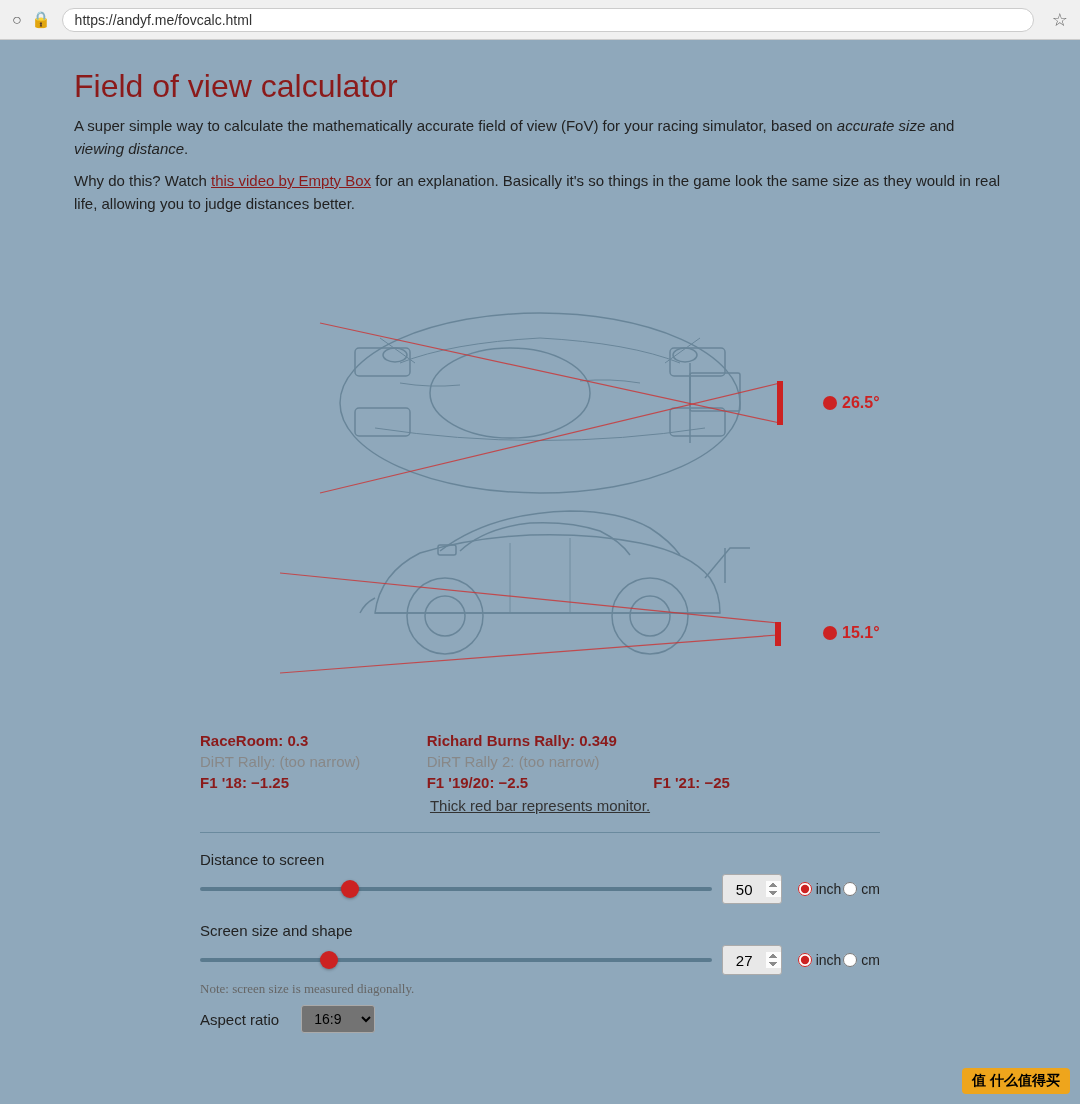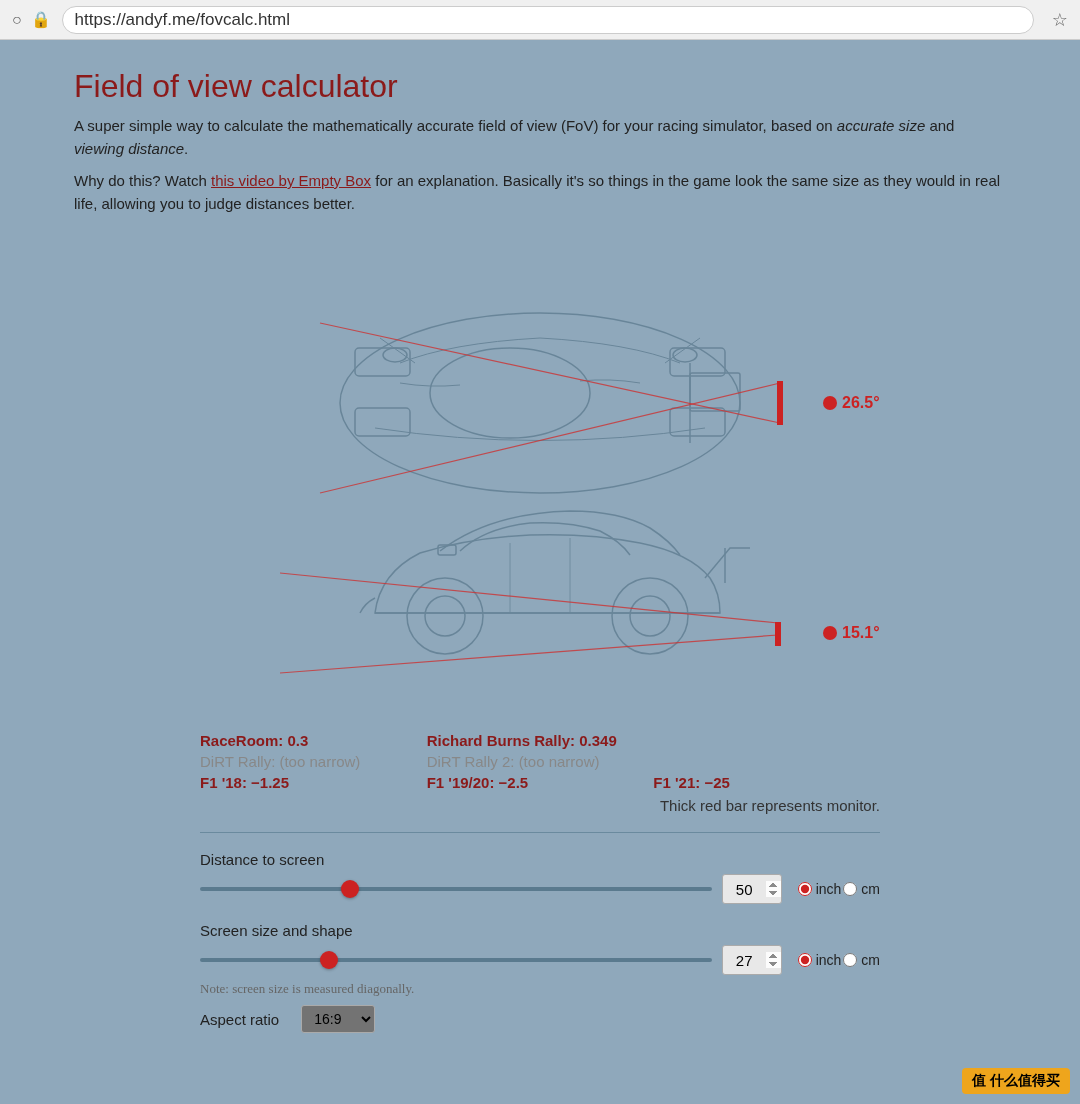--- a/index.html
+++ b/index.html
@@ -28,21 +28,21 @@
       gap: 10px;
       color: #666;
       font-size: 16px;
     }
     .address-bar {
       flex: 1;
       background: #fff;
       border: 1px solid #ccc;
       border-radius: 14px;
       padding: 3px 12px;
-      font-size: 17px;
+      font-size: 14px;
       color: #444;
       display: flex;
       gap: 6px;
     }
     .address-bar span { color: #333; }
     .star-icon { color: #666; font-size: 18px; margin-left: 8px; }
 
     
     .content {
       max-width: 980px;
@@ -95,27 +95,28 @@
       display: grid;
       grid-template-columns: 1fr 1fr 1fr;
       gap: 4px 0;
       font-size: 15px;
     }
 
     .game-value-red { color: #8b1a1a; font-weight: bold; }
     .game-value-gray { color: #888; }
 
     .thick-red-note {
-      text-align: right;
+      text-align: center;
       font-size: 15px;
       color: #333;
       margin-bottom: 18px;
       width: 680px;
       margin-left: auto;
       margin-right: auto;
+      text-decoration: underline;
     }
 
     
     .divider {
       border: none;
       border-top: 1px solid #6a8a9e;
       width: 680px;
       margin: 0 auto 18px auto;
     }
 

